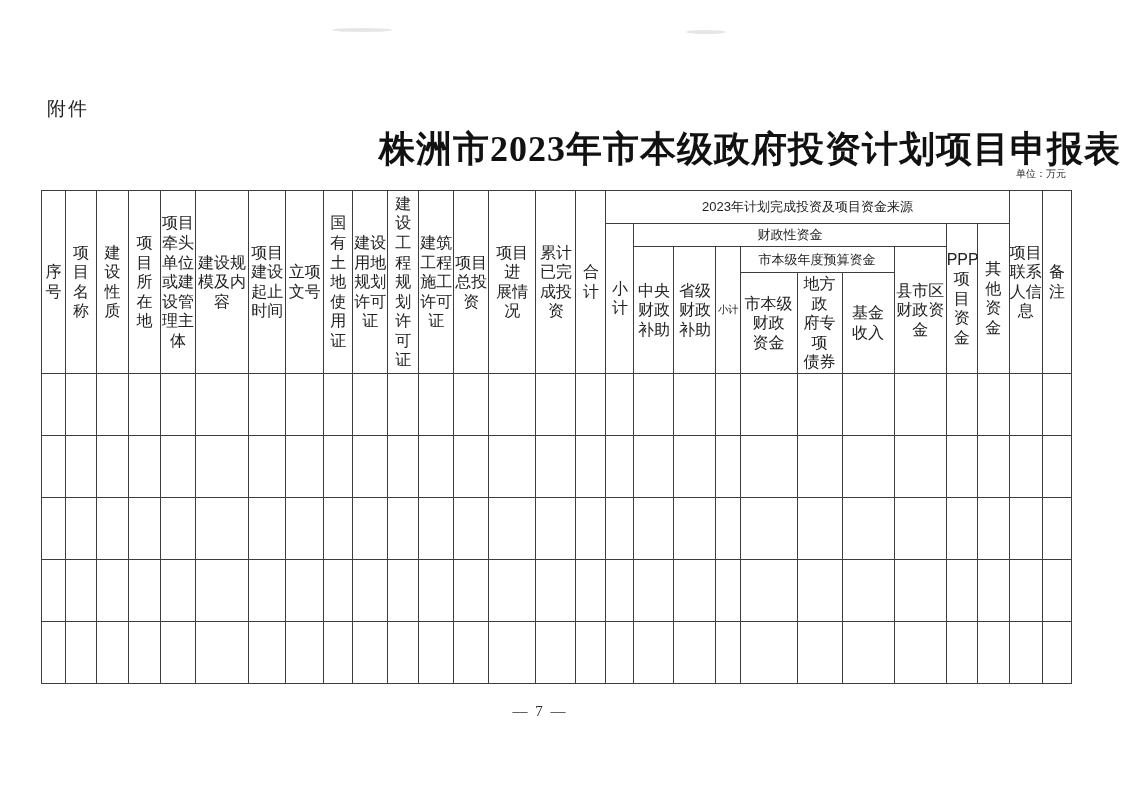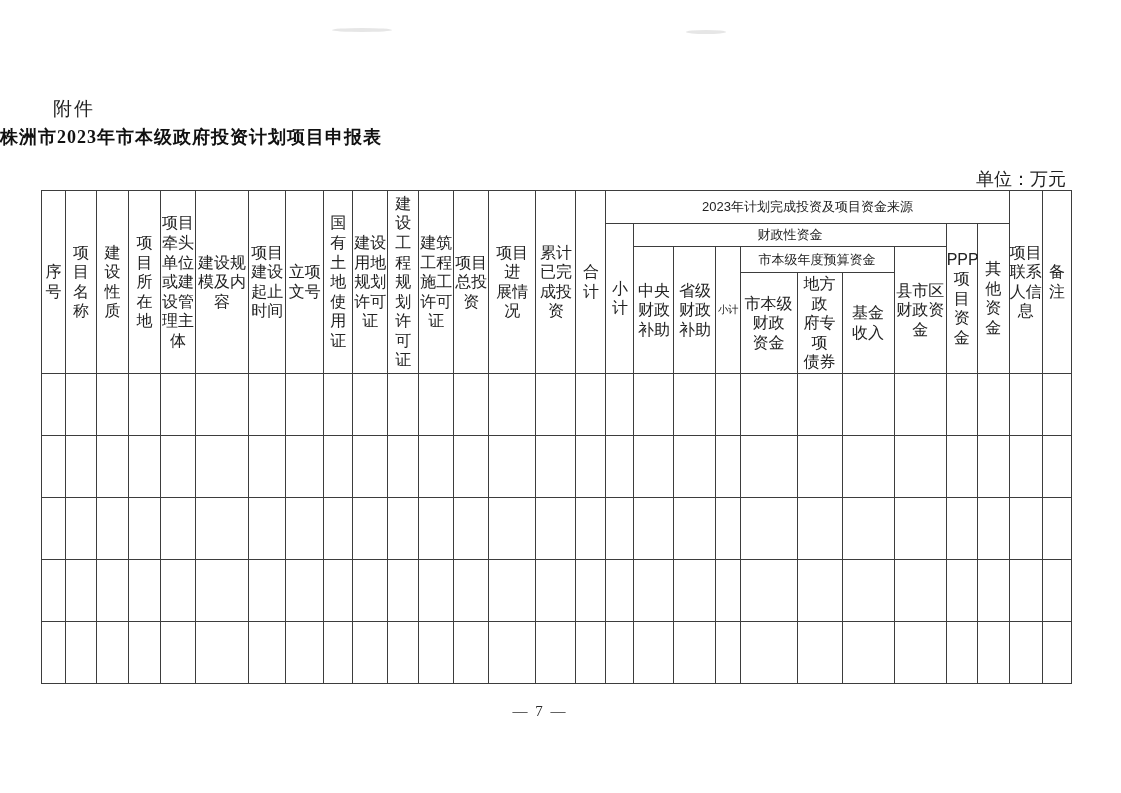--- a/index.html
+++ b/index.html
@@ -19,44 +19,44 @@
     position: absolute;
     height: 4px;
     border-radius: 50%;
     background: #9a9a9a;
     opacity: 0.25;
   }
   #artifact1 { left: 332px; top: 28px; width: 60px; }
   #artifact2 { left: 686px; top: 30px; width: 40px; }
   .attachment-label {
     position: absolute;
-    left: 53px;
+    left: 47px;
     top: 96px;
     font-size: 19px;
     letter-spacing: 2px;
   }
   .doc-title {
     position: absolute;
     left: 0;
     top: 125px;
     width: 1121px;
-    text-align: left;
+    text-align: right;
     font-family: "Liberation Serif", "DejaVu Serif", serif;
-    font-size: 18px;
+    font-size: 36px;
     font-weight: bold;
     letter-spacing: 1px;
     color: #111;
   }
   .unit-note {
     position: absolute;
     left: 41px;
     top: 167px;
     width: 1025px;
     text-align: right;
-    font-size: 18px;
+    font-size: 10px;
   }
   table.application-table {
     position: absolute;
     left: 41px;
     top: 190px;
     width: 1031px;
     border-collapse: collapse;
     table-layout: fixed;
     border: 1.5px solid #383838;
   }

